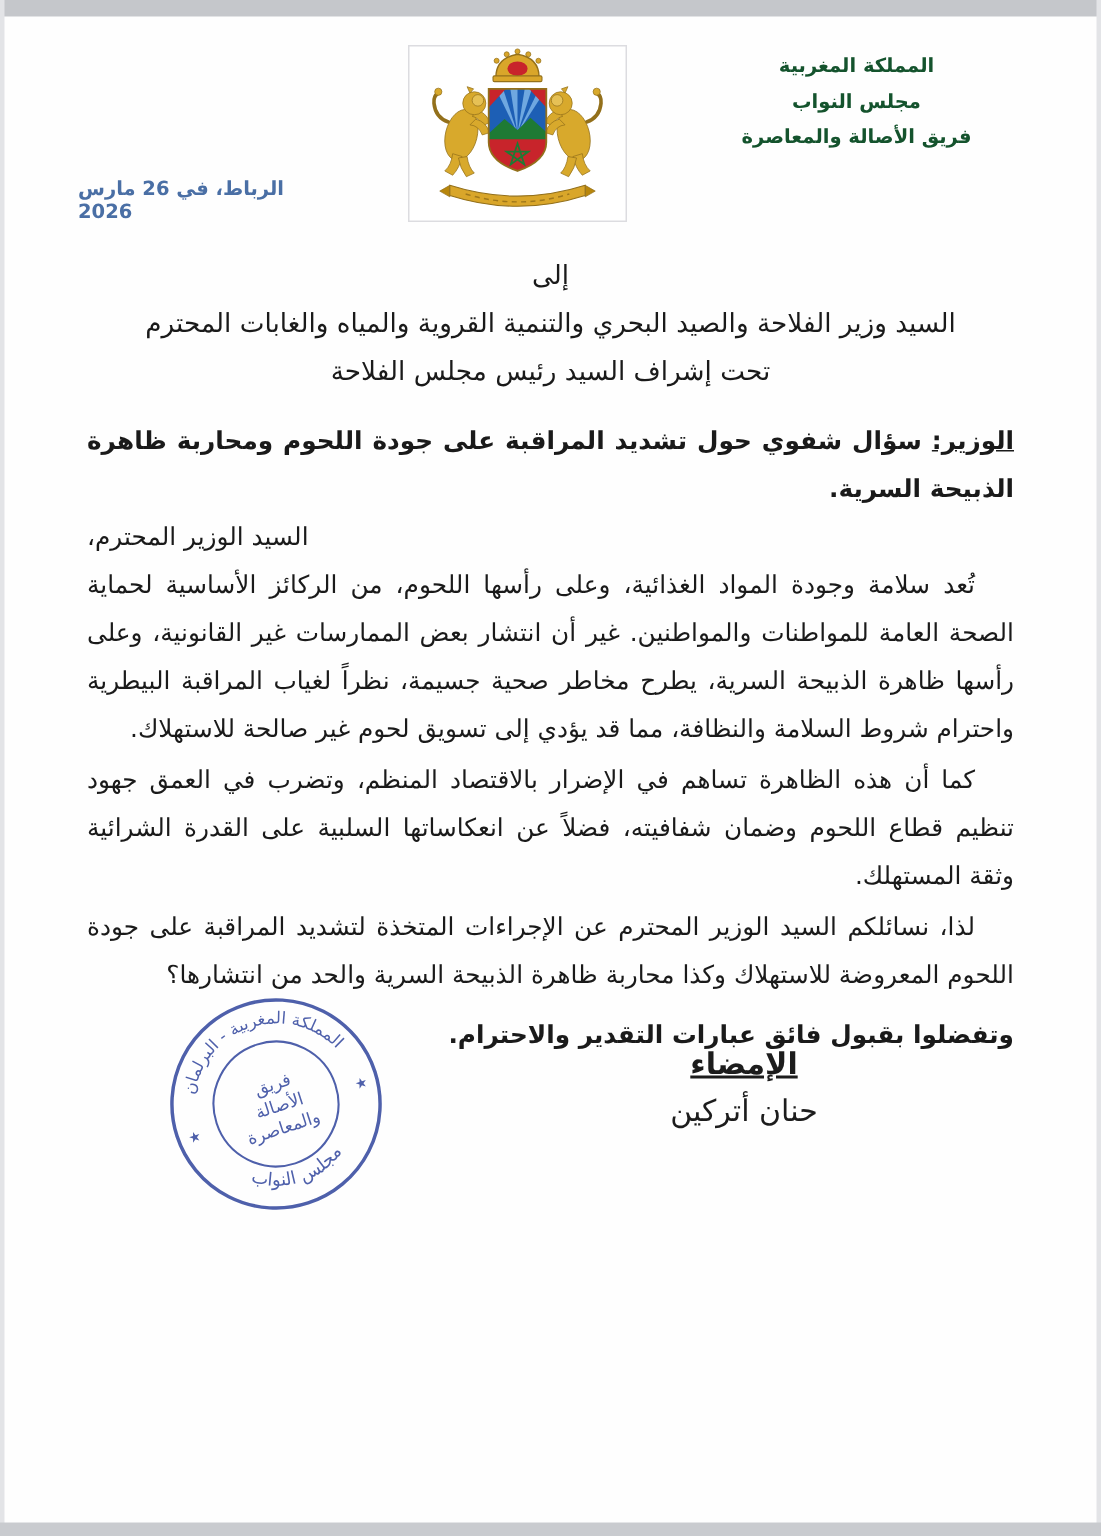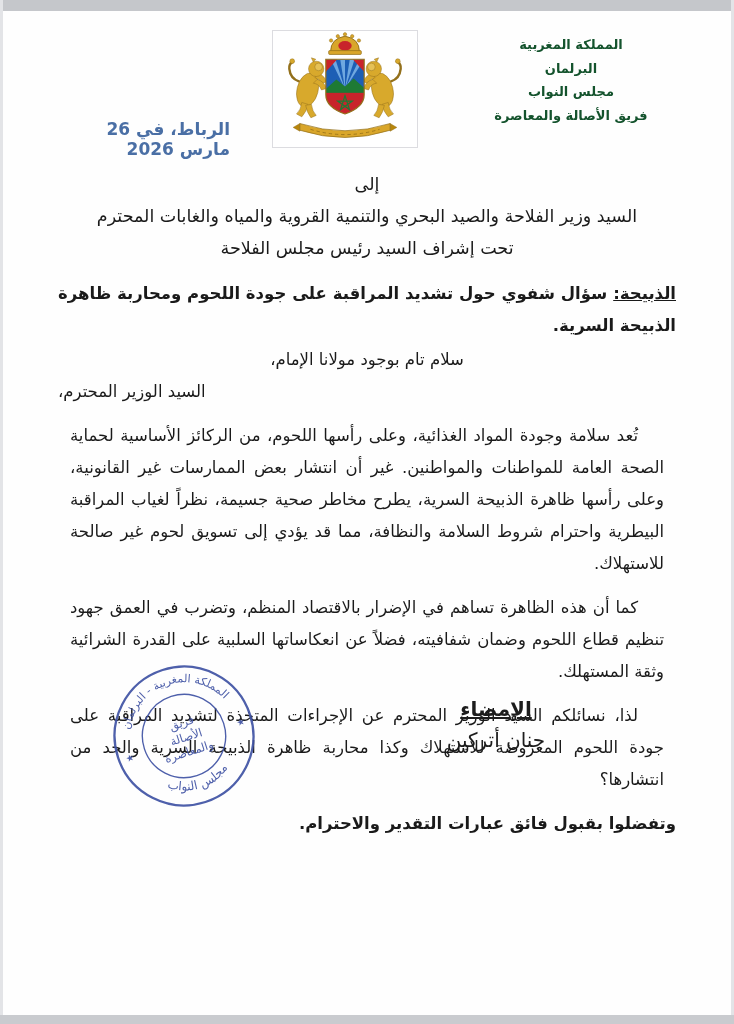--- a/index.html
+++ b/index.html
@@ -20,36 +20,36 @@
   .emblem-box svg { width:100%; height:100%; display:block; }
 
   .letterhead-text {
     position:absolute; top:33px; right:10px; width:306px;
     direction:rtl; text-align:center;
     font-weight:bold; font-size:13px; line-height:23.5px; color:#14532d;
   }
 
   .date-line {
     position:absolute; top:119px; left:52px; width:178px;
-    direction:rtl; text-align:right;
-    color:#4a6fa5; font-size:17px; font-weight:bold;
+    direction:rtl; text-align:left;
+    color:#4a6fa5; font-size:13px; font-weight:bold;
   }
 
   .letter {
     position:absolute; top:168px; left:58px; right:58px;
     direction:rtl; font-size:16.5px; line-height:32px; color:#1a1a1a;
   }
   .center { text-align:center; }
   .to-line { font-size:17.5px; }
   .recipient-line { font-size:17.5px; }
   .subject-line { margin-top:14px; font-weight:bold; text-align:justify; }
   .subject-label { text-decoration:underline; }
   .salutation-line { text-align:center; margin-top:2px; }
   .minister-line { text-align:left; }
-  .body-par { margin:12px; text-align:justify; text-indent:26px; }
+  .body-par { margin:0; text-align:justify; text-indent:26px; }
   .body-par + .body-par { margin-top:2px; }
   .closing-line {
     margin-top:8px; font-weight:bold; padding-left:240px;
   }
 
   .signature-block {
     position:absolute; top:694px; left:418px; width:156px;
     direction:rtl; text-align:center; font-size:20px; line-height:31px;
   }
   .signature-label { font-weight:bold; text-decoration:underline; }
@@ -127,38 +127,36 @@
         <path d="M56 192 L42 200 L56 208 Z" fill="#b8860b" stroke="#93701b"></path>
         <path d="M244 192 L258 200 L244 208 Z" fill="#b8860b" stroke="#93701b"></path>
         <path d="M56 192 Q150 222 244 192 L244 206 Q150 236 56 206 Z" fill="#d9a62a" stroke="#93701b" stroke-width="1.5"></path>
         <path d="M78 204 Q150 226 222 204" fill="none" stroke="#7a5a12" stroke-width="2" stroke-dasharray="7 6" opacity="0.6"></path>
       </g>
     </svg>
   </div>
 
   <div class="letterhead-text">
     <div>المملكة المغربية</div>
-    <div>البرلمان</div>
     <div>مجلس النواب</div>
     <div>فريق الأصالة والمعاصرة</div>
   </div>
 
   <div class="date-line">الرباط، في 26 مارس 2026</div>
 
   <div class="letter">
     <div class="center to-line">إلى</div>
     <div class="center recipient-line">السيد وزير الفلاحة والصيد البحري والتنمية القروية والمياه والغابات المحترم</div>
     <div class="center recipient-line">تحت إشراف السيد رئيس مجلس الفلاحة</div>
 
     <div class="subject-line">
-      <span class="subject-label">الذبيحة:</span>
+      <span class="subject-label">الوزير:</span>
       <span>سؤال شفوي حول تشديد المراقبة على جودة اللحوم ومحاربة ظاهرة الذبيحة السرية.</span>
     </div>
 
-    <div class="salutation-line">سلام تام بوجود مولانا الإمام،</div>
     <div class="minister-line">السيد الوزير المحترم،</div>
 
     <p class="body-par">تُعد سلامة وجودة المواد الغذائية، وعلى رأسها اللحوم، من الركائز الأساسية لحماية الصحة العامة للمواطنات والمواطنين. غير أن انتشار بعض الممارسات غير القانونية، وعلى رأسها ظاهرة الذبيحة السرية، يطرح مخاطر صحية جسيمة، نظراً لغياب المراقبة البيطرية واحترام شروط السلامة والنظافة، مما قد يؤدي إلى تسويق لحوم غير صالحة للاستهلاك.</p>
     <p class="body-par">كما أن هذه الظاهرة تساهم في الإضرار بالاقتصاد المنظم، وتضرب في العمق جهود تنظيم قطاع اللحوم وضمان شفافيته، فضلاً عن انعكاساتها السلبية على القدرة الشرائية وثقة المستهلك.</p>
     <p class="body-par">لذا، نسائلكم السيد الوزير المحترم عن الإجراءات المتخذة لتشديد المراقبة على جودة اللحوم المعروضة للاستهلاك وكذا محاربة ظاهرة الذبيحة السرية والحد من انتشارها؟</p>
 
     <div class="closing-line">وتفضلوا بقبول فائق عبارات التقدير والاحترام.</div>
   </div>
 
   <div class="signature-block">

